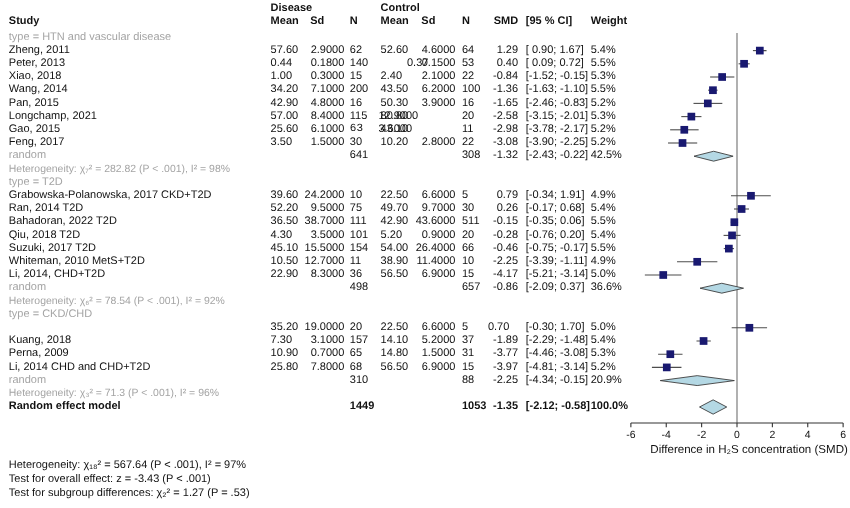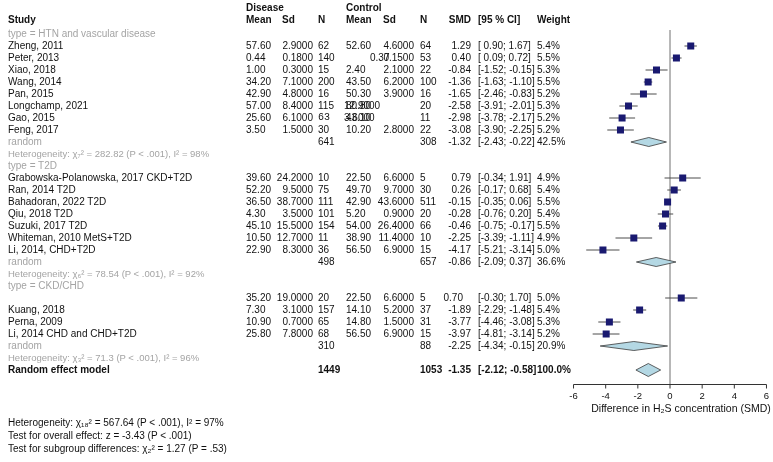--- a/index.html
+++ b/index.html
@@ -105,21 +105,21 @@
       </div>
       <div class="row" style="top: 100px;">
         <span class="cell" style="left: 8px;">Longchamp, 2021</span>
         <span class="cell" style="left: 246px;">57.00</span>
         <span class="cell" style="left: 243px; width: 70px; text-align: right;">8.4000</span>
         <span class="cell" style="left: 318px;">115</span>
         <span class="cell" style="left: 346px;">80.80</span>
         <span class="cell" style="left: 344px; width: 70px; ">12.9000</span>
         <span class="cell" style="left: 420px;">20</span>
         <span class="cell" style="left: 401px; width: 70px; text-align: right;">-2.58</span>
-        <span class="cell" style="left: 478px;">[-3.91; -2.01]</span>
+        <span class="cell" style="left: 478px;">[-3.15; -2.01]</span>
         <span class="cell" style="left: 537px;">5.3%</span>
       </div>
       <div class="row" style="top: 112px;">
         <span class="cell" style="left: 8px;">Gao, 2015</span>
         <span class="cell" style="left: 246px;">25.60</span>
         <span class="cell" style="left: 243px; width: 70px; text-align: right;">6.1000</span>
         <span class="cell" style="left: 318px; font-family: Liberation Mono, monospace;">63</span>
         <span class="cell" style="left: 346px;">43.10</span>
         <span class="cell" style="left: 344px; width: 70px; text-align: left;">3.6000</span>
         <span class="cell" style="left: 420px;">11</span>

